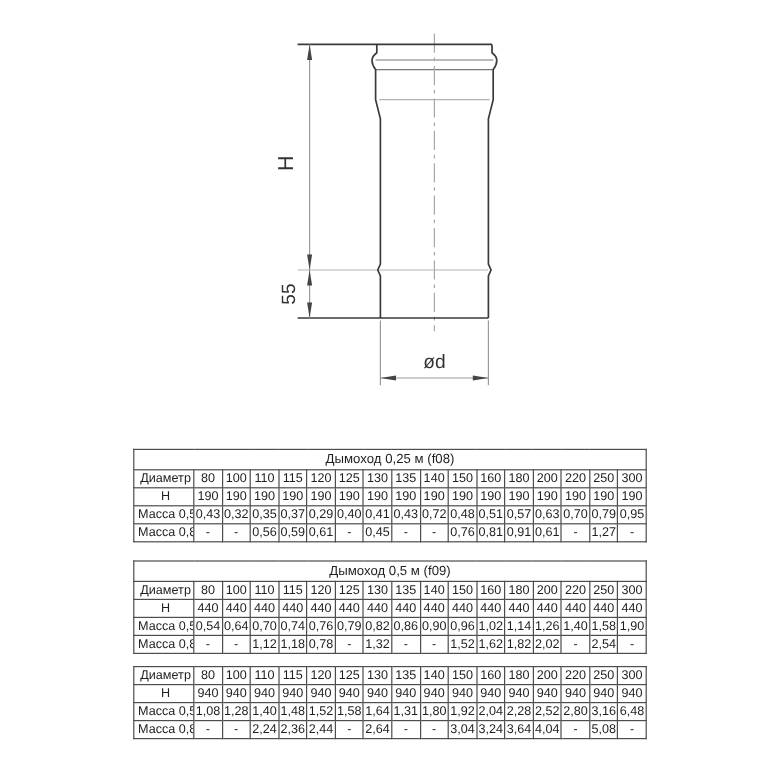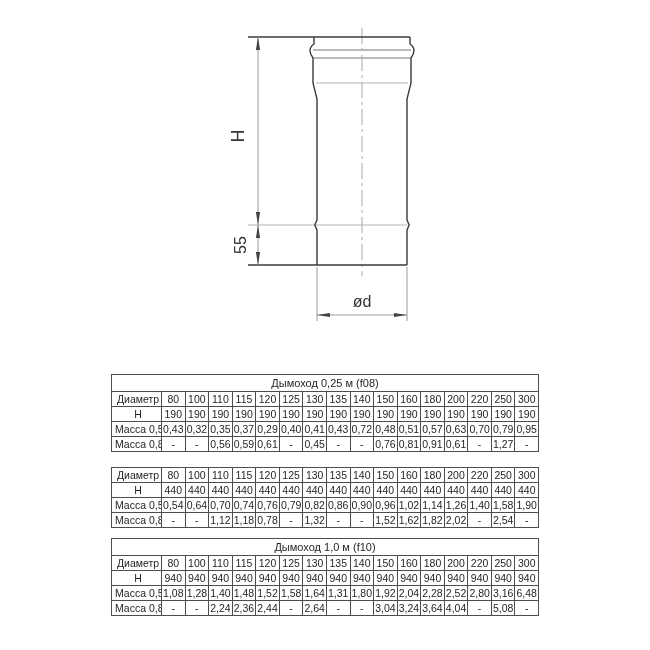--- a/index.html
+++ b/index.html
@@ -217,20 +217,23 @@
         <col>
         <col>
         <col>
         <col>
         <col>
         <col>
         <col>
       </colgroup>
       <tbody>
         <tr>
+          <td class="title" colspan="17">Дымоход 0,5 м (f09)</td>
+        </tr>
+        <tr>
           <td class="rl">Диаметр</td>
           <td>80</td>
           <td>100</td>
           <td>110</td>
           <td>115</td>
           <td>120</td>
           <td>125</td>
           <td>130</td>
           <td>135</td>
           <td>140</td>
@@ -316,23 +319,20 @@
         <col>
         <col>
         <col>
         <col>
         <col>
         <col>
         <col>
       </colgroup>
       <tbody>
         <tr>
-          <td class="title" colspan="17">Дымоход 1,0 м (f10)</td>
-        </tr>
-        <tr>
           <td class="rl">Диаметр</td>
           <td>80</td>
           <td>100</td>
           <td>110</td>
           <td>115</td>
           <td>120</td>
           <td>125</td>
           <td>130</td>
           <td>135</td>
           <td>140</td>

